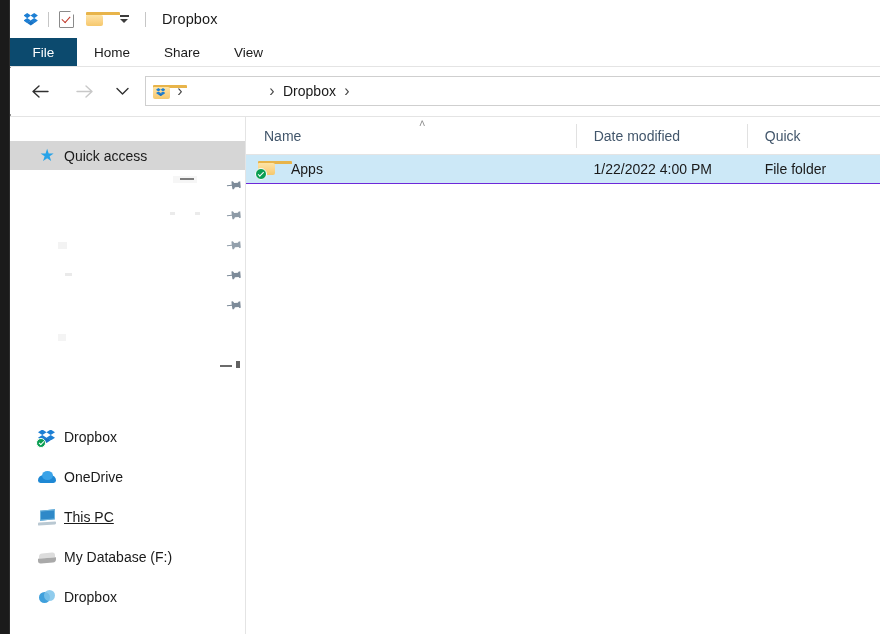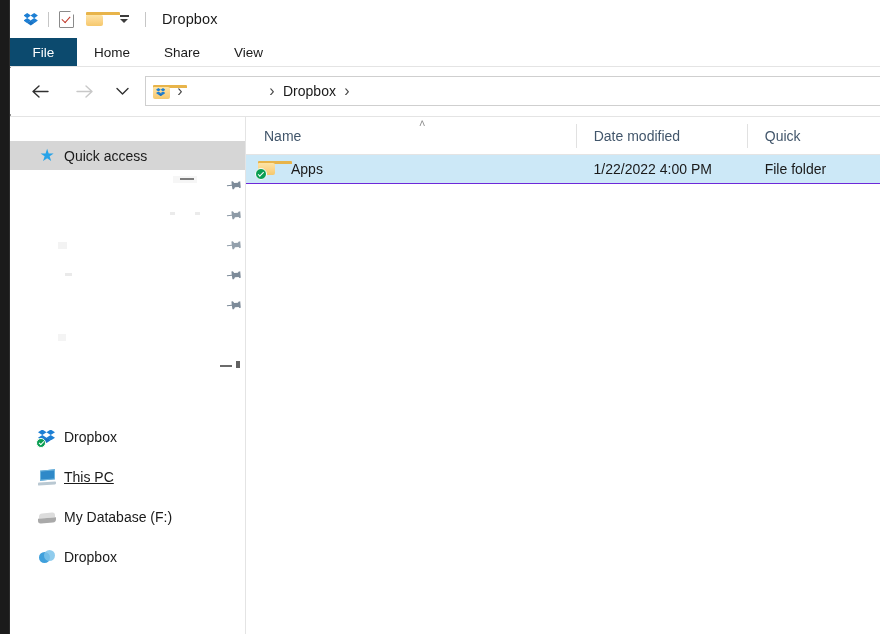--- a/index.html
+++ b/index.html
@@ -533,20 +533,26 @@
             <i class="c" style="width:8.6px;height:5.6px;left:0;top:6.4px;"></i>
             <i class="d" style="width:8.6px;height:5.6px;left:8.4px;top:6.4px;"></i>
             <i class="e" style="width:8.6px;height:5.6px;left:4.2px;top:9px;"></i>
           </span>
           <span class="sync-badge"></span>
         </span>
       </span>
       <span class="lbl">Dropbox</span>
     </div>
 
+    <div class="tree-item" style="height:40px;">
+      <span class="ic">
+          <span class="cloud"></span>
+        </span>
+      <span class="lbl">OneDrive</span>
+    </div>
 
     <div class="tree-item" style="height:40px;text-decoration:underline;">
       <span class="ic">
         <span class="monitor">
             <span class="scr"></span>
             <span class="base"></span>
           </span>
       </span>
       <span class="lbl">This PC</span>
     </div>

